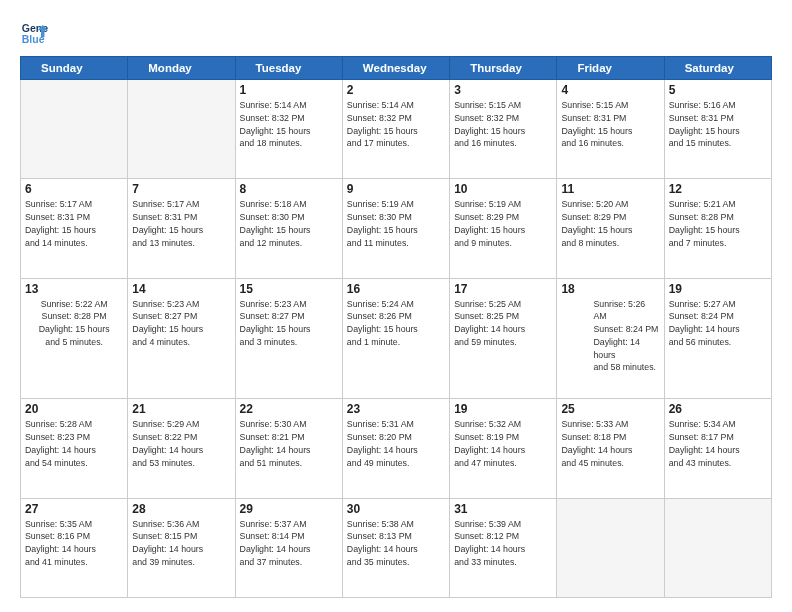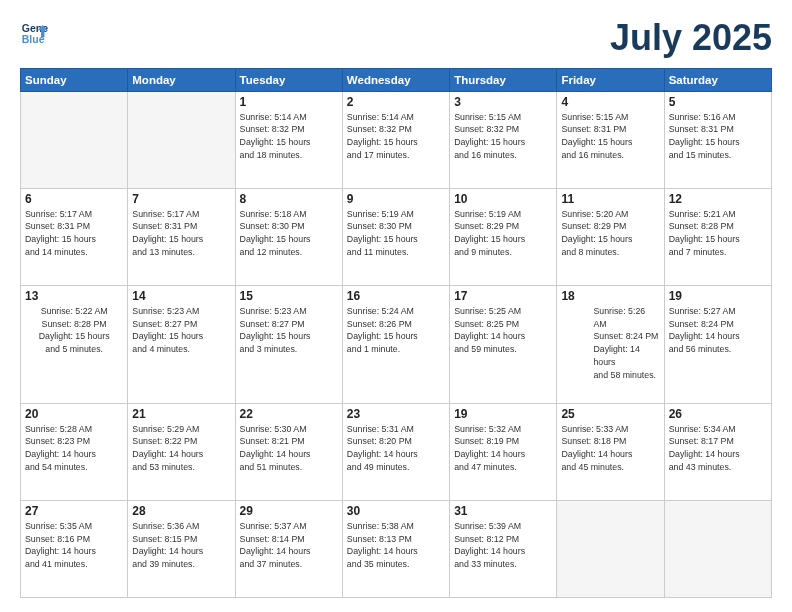--- a/index.html
+++ b/index.html
@@ -51,21 +51,21 @@
       border: 1px solid #ccc;
       border-collapse: collapse;
       width: 100%;
       table-layout: fixed;
     }
     .calendar th {
       background: #2a6ebb;
       color: #fff;
       font-size: 11.5px;
       font-weight: bold;
-      padding: 5px 4px;
+      padding: 5px 20px;
       text-align: left;
       border: 1px solid #1e5aa0;
     }
     .calendar td {
       vertical-align: top;
       border: 1px solid #ccc;
       padding: 3px 4px;
       font-size: 9px;
       color: #333;
       background: #fff;
@@ -93,21 +93,20 @@
 <div class="page">
   <div class="header">
     <div class="logo">
       <svg class="logo-icon" viewBox="0 0 32 32">
         <text x="2" y="16" font-size="12" font-weight="bold" fill="#1a3a5c">General</text>
         <text x="2" y="28" font-size="12" font-weight="bold" fill="#4a90d9">Blue</text>
         <polygon points="26,8 32,14 28,14 28,22 24,22 24,14 20,14" fill="#4a90d9"></polygon>
       </svg>
     </div>
     <div class="title-block">
-      <div class="month-title">July 2025</div>
     </div>
   </div>
 
   <table class="calendar">
     <thead>
       <tr>
         <th>Sunday</th>
         <th>Monday</th>
         <th>Tuesday</th>
         <th>Wednesday</th>

